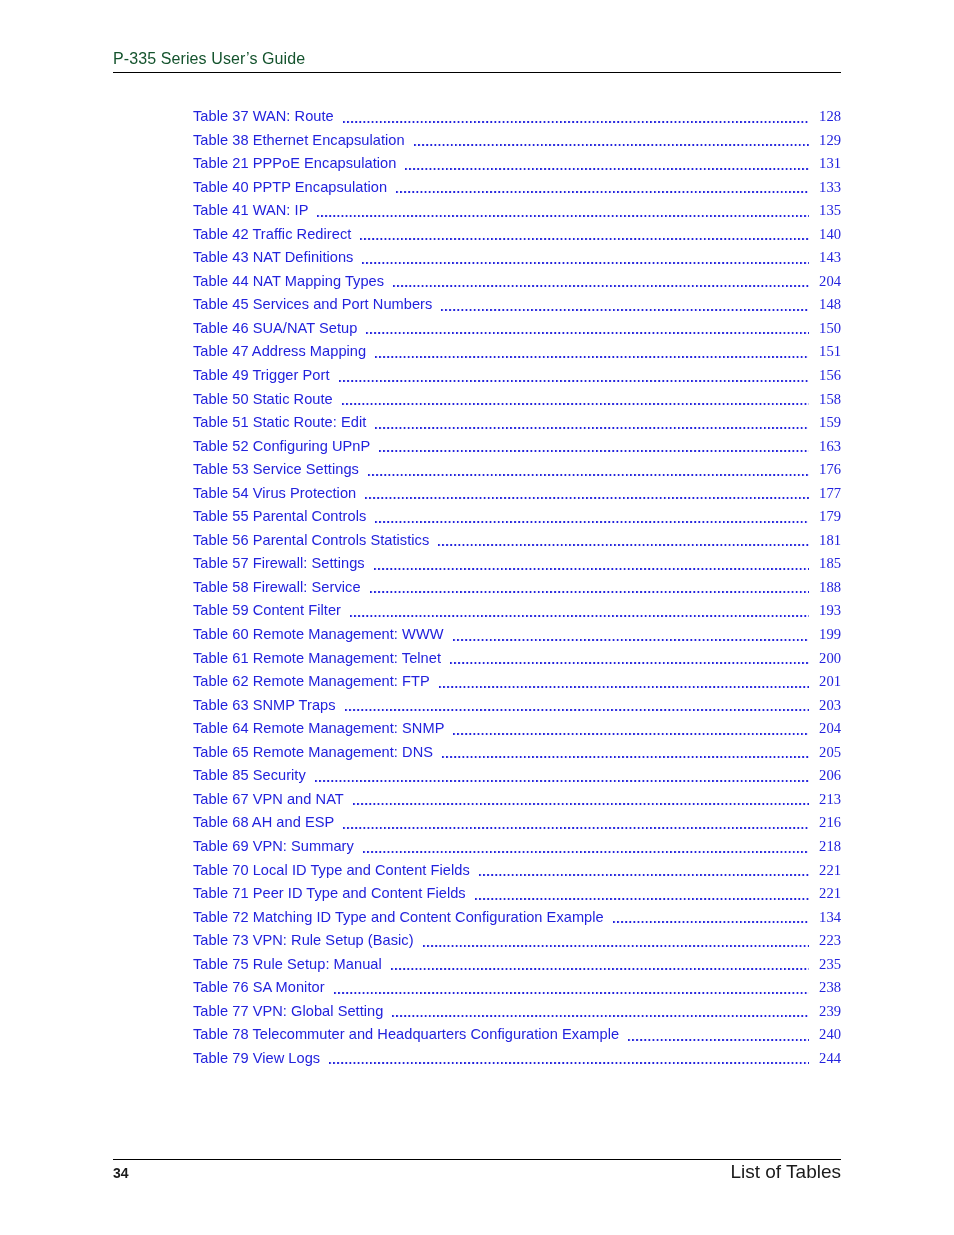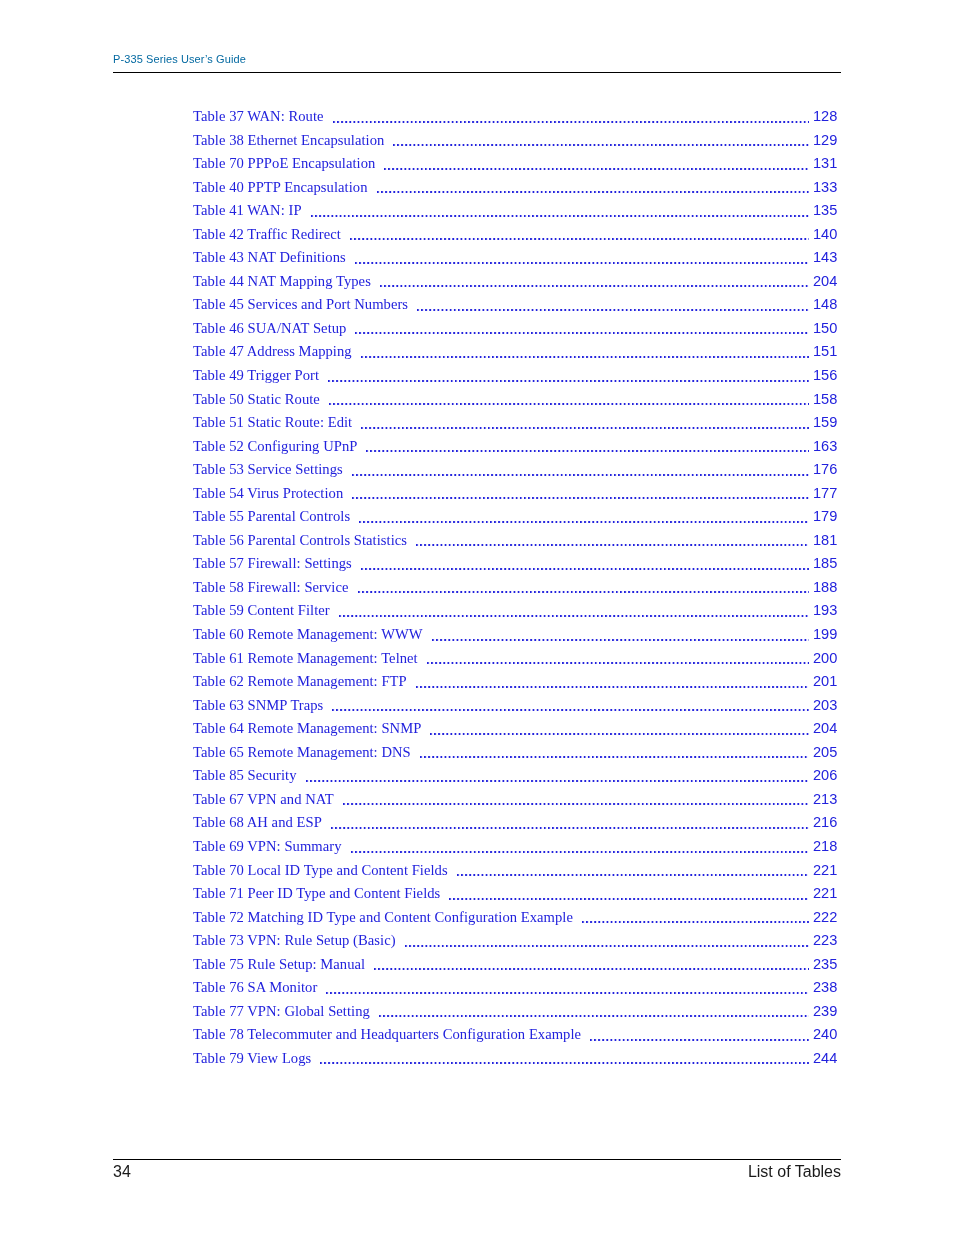--- a/index.html
+++ b/index.html
@@ -25,22 +25,22 @@
   }
 
   
   .page-header {
     position: absolute;
     left: 113px;
     top: 50px;
     width: 728px;
   }
   .page-header .header-title {
-    font-size: 11px;
-    color: #0369a1;
+    font-size: 16px;
+    color: #14532d;
     letter-spacing: 0.1px;
     line-height: 18px;
     white-space: nowrap;
   }
   .header-rule {
     position: absolute;
     left: 113px;
     top: 72px;
     width: 728px;
     height: 0;
@@ -61,21 +61,20 @@
     line-height: 23.55px;
     white-space: nowrap;
     overflow: hidden;
   }
   .entry-label {
     font-size: 14.6px;
     color: #2222dd;
     letter-spacing: 0.05px;
     flex: 0 0 auto;
     line-height: 23.55px;
-    font-family: Liberation Serif, serif;
   }
   .entry-leader {
     flex: 1 1 auto;
     min-width: 8px;
     margin: 0 4px 0 9px;
     height: 23.55px;
     position: relative;
     overflow: hidden;
   }
   .entry-leader::before {
@@ -86,23 +85,24 @@
     bottom: 6px;
     height: 2px;
     background-image: radial-gradient(circle at 1px 1px, #2222dd 1px, rgba(0,0,0,0) 1.2px);
     background-size: 4.1px 2px;
     background-repeat: repeat-x;
   }
   .entry-page {
     flex: 0 0 auto;
     font-size: 14.6px;
     color: #2222dd;
-    text-align: left;
+    text-align: right;
     min-width: 28px;
     line-height: 23.55px;
+    font-family: Liberation Serif, serif;
   }
 
   
   .footer-rule {
     position: absolute;
     left: 113px;
     top: 1159px;
     width: 728px;
     height: 0;
     border-top: 1.6px solid #000000;
@@ -110,26 +110,27 @@
   .page-footer {
     position: absolute;
     left: 113px;
     top: 1163px;
     width: 728px;
     display: flex;
     justify-content: space-between;
     align-items: baseline;
   }
   .footer-page-number {
-    font-size: 16px;
+    font-size: 14px;
     color: #1a1a1a;
     line-height: 18px;
+    font-weight: bold;
   }
   .footer-section {
-    font-size: 16px;
+    font-size: 19px;
     color: #1a1a1a;
     line-height: 18px;
   }
 </style>
 </head>
 <body>
 
 <div class="page">
 
   <div class="page-header">
@@ -142,21 +143,21 @@
         <span class="entry-label">Table 37 WAN: Route</span>
         <span class="entry-leader"></span>
         <span class="entry-page">128</span>
       </div>
       <div class="toc-entry">
         <span class="entry-label">Table 38 Ethernet Encapsulation</span>
         <span class="entry-leader"></span>
         <span class="entry-page">129</span>
       </div>
       <div class="toc-entry">
-        <span class="entry-label">Table 70 PPPoE Encapsulation</span>
+        <span class="entry-label">Table 21 PPPoE Encapsulation</span>
         <span class="entry-leader"></span>
         <span class="entry-page">131</span>
       </div>
       <div class="toc-entry">
         <span class="entry-label">Table 40 PPTP Encapsulation</span>
         <span class="entry-leader"></span>
         <span class="entry-page">133</span>
       </div>
       <div class="toc-entry">
         <span class="entry-label">Table 41 WAN: IP</span>
@@ -304,21 +305,21 @@
         <span class="entry-page">221</span>
       </div>
       <div class="toc-entry">
         <span class="entry-label">Table 71 Peer ID Type and Content Fields</span>
         <span class="entry-leader"></span>
         <span class="entry-page">221</span>
       </div>
       <div class="toc-entry">
         <span class="entry-label">Table 72 Matching ID Type and Content Configuration Example</span>
         <span class="entry-leader"></span>
-        <span class="entry-page">222</span>
+        <span class="entry-page">134</span>
       </div>
       <div class="toc-entry">
         <span class="entry-label">Table 73 VPN: Rule Setup (Basic)</span>
         <span class="entry-leader"></span>
         <span class="entry-page">223</span>
       </div>
       <div class="toc-entry">
         <span class="entry-label">Table 75 Rule Setup: Manual</span>
         <span class="entry-leader"></span>
         <span class="entry-page">235</span>

